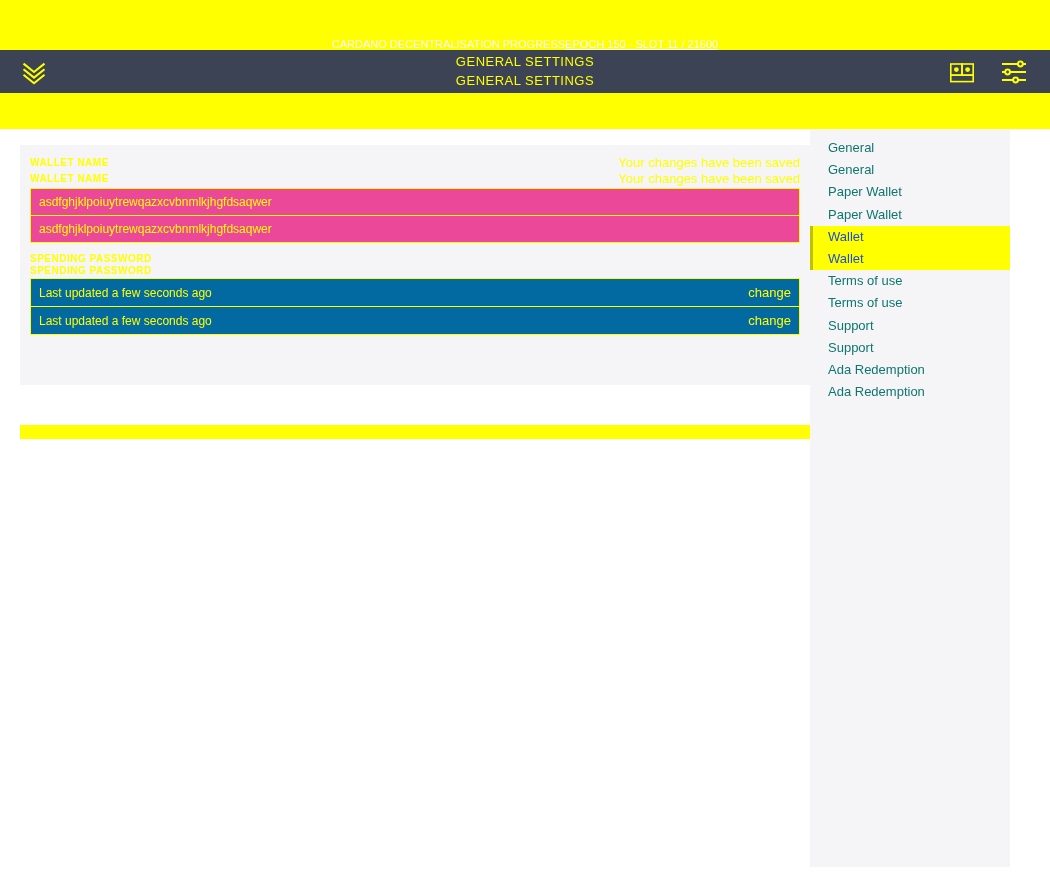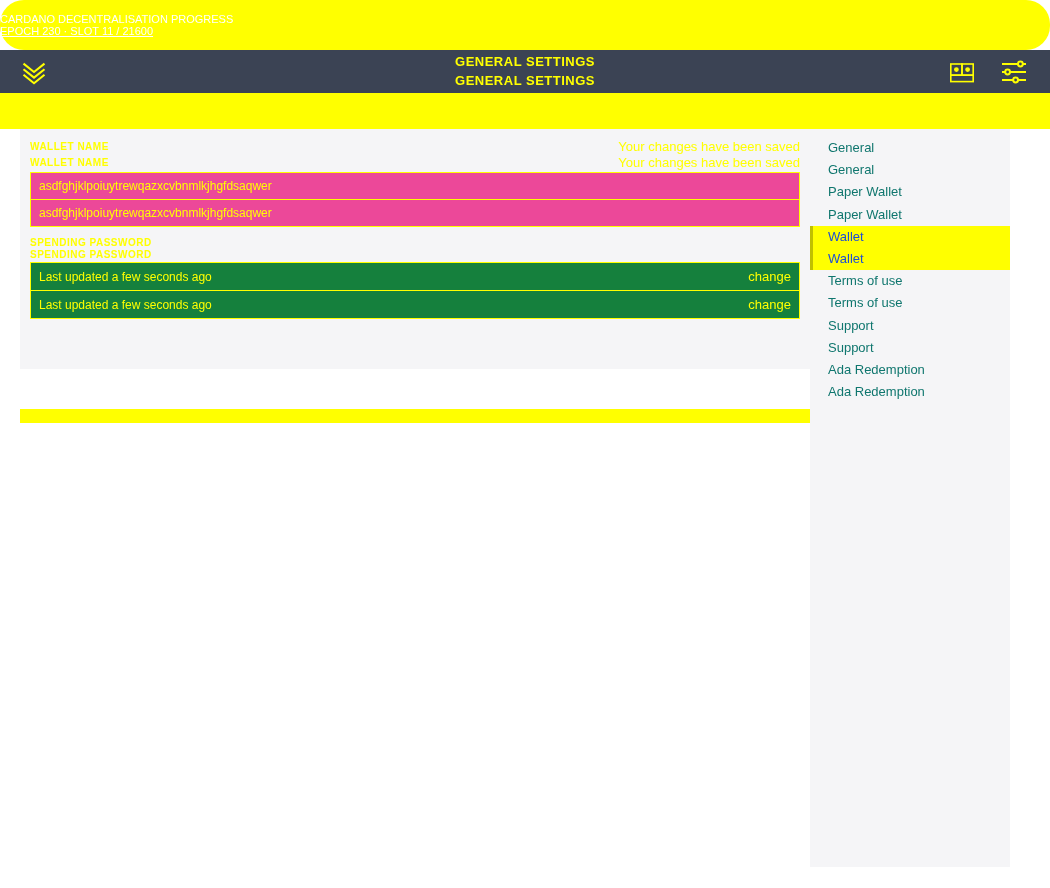--- a/index.html
+++ b/index.html
@@ -2,44 +2,42 @@
 <html><head>
 <meta charset="utf-8">
 <style>
 * { margin: 0; padding: 0; box-sizing: border-box; }
 body { font-family: Arial, sans-serif; background: #fff; width: 1050px; height: 888px; overflow: hidden; }
 
 .top-banner {
   background: #ffff00;
   height: 50px;
   display: flex;
-  flex-direction: column;
-  align-items: flex-start;
+  align-items: flex-end;
   justify-content: center;
   font-size: 11px;
   color: #fff;
   text-align: center;
-  border-radius: 24px;
 }
 .top-banner .line2 { text-decoration: underline; }
 
 .header {
   background: #3b4354;
   height: 43px;
   display: flex;
   align-items: center;
   position: relative;
   padding: 0 20px;
 }
 .header-title {
   position: absolute;
   left: 50%;
   transform: translateX(-50%);
   color: #ffff00;
-  font-weight: bold;
+  font-weight: normal;
   font-size: 13px;
   letter-spacing: 0.5px;
   text-align: center;
   line-height: 1.4;
 }
 .header-left { display: flex; align-items: center; }
 .header-right { margin-left: auto; display: flex; align-items: center; gap: 20px; }
 
 .logo-icon { width: 28px; height: 28px; }
 .header-icon { width: 32px; height: 32px; }
@@ -51,20 +49,21 @@
 }
 
 .main-container {
   display: flex;
   width: 1050px;
 }
 
 .content-area {
   width: 810px;
   padding: 0 20px 0 20px;
+  margin-top: 16px;
 }
 
 .content-panel {
   background: #f5f5f7;
   width: 790px;
   padding: 10px 10px 40px 10px;
   margin-left: 0;
 }
 
 .field-group { margin-bottom: 10px; position: relative; }
@@ -92,21 +91,21 @@
   background: #ec4899;
   padding: 6px 8px;
   font-size: 12px;
   color: #ffff00;
   outline: none;
 }
 .stacked-label { margin-top: -1px; }
 
 .password-box {
   border: 1px solid #ffff00;
-  background: #15803d;
+  background: #0369a1;
   padding: 6px 8px;
   display: flex;
   justify-content: space-between;
   align-items: center;
 }
 .password-text {
   font-size: 12px;
   color: #ffff00;
 }
 .change-link {
@@ -141,21 +140,21 @@
   color: #1d4ed8;
   border-left: 3px solid #c0c000;
   padding-left: 15px;
 }
 </style>
 </head>
 <body>
 
 <div class="top-banner">
   <div>CARDANO DECENTRALISATION PROGRESS</div>
-  <div class="line2">EPOCH 230 · SLOT 11 / 21600</div>
+  <div class="line2">EPOCH 150 · SLOT 11 / 21600</div>
 </div>
 
 <div class="header">
   <div class="header-left">
     <svg class="logo-icon" viewBox="0 0 40 40">
       <g stroke="#ffff00" stroke-width="3" fill="none">
         <path d="M5 8 L20 20 L35 8"></path>
         <path d="M5 16 L20 28 L35 16"></path>
         <path d="M5 24 L20 36 L35 24"></path>
       </g>

